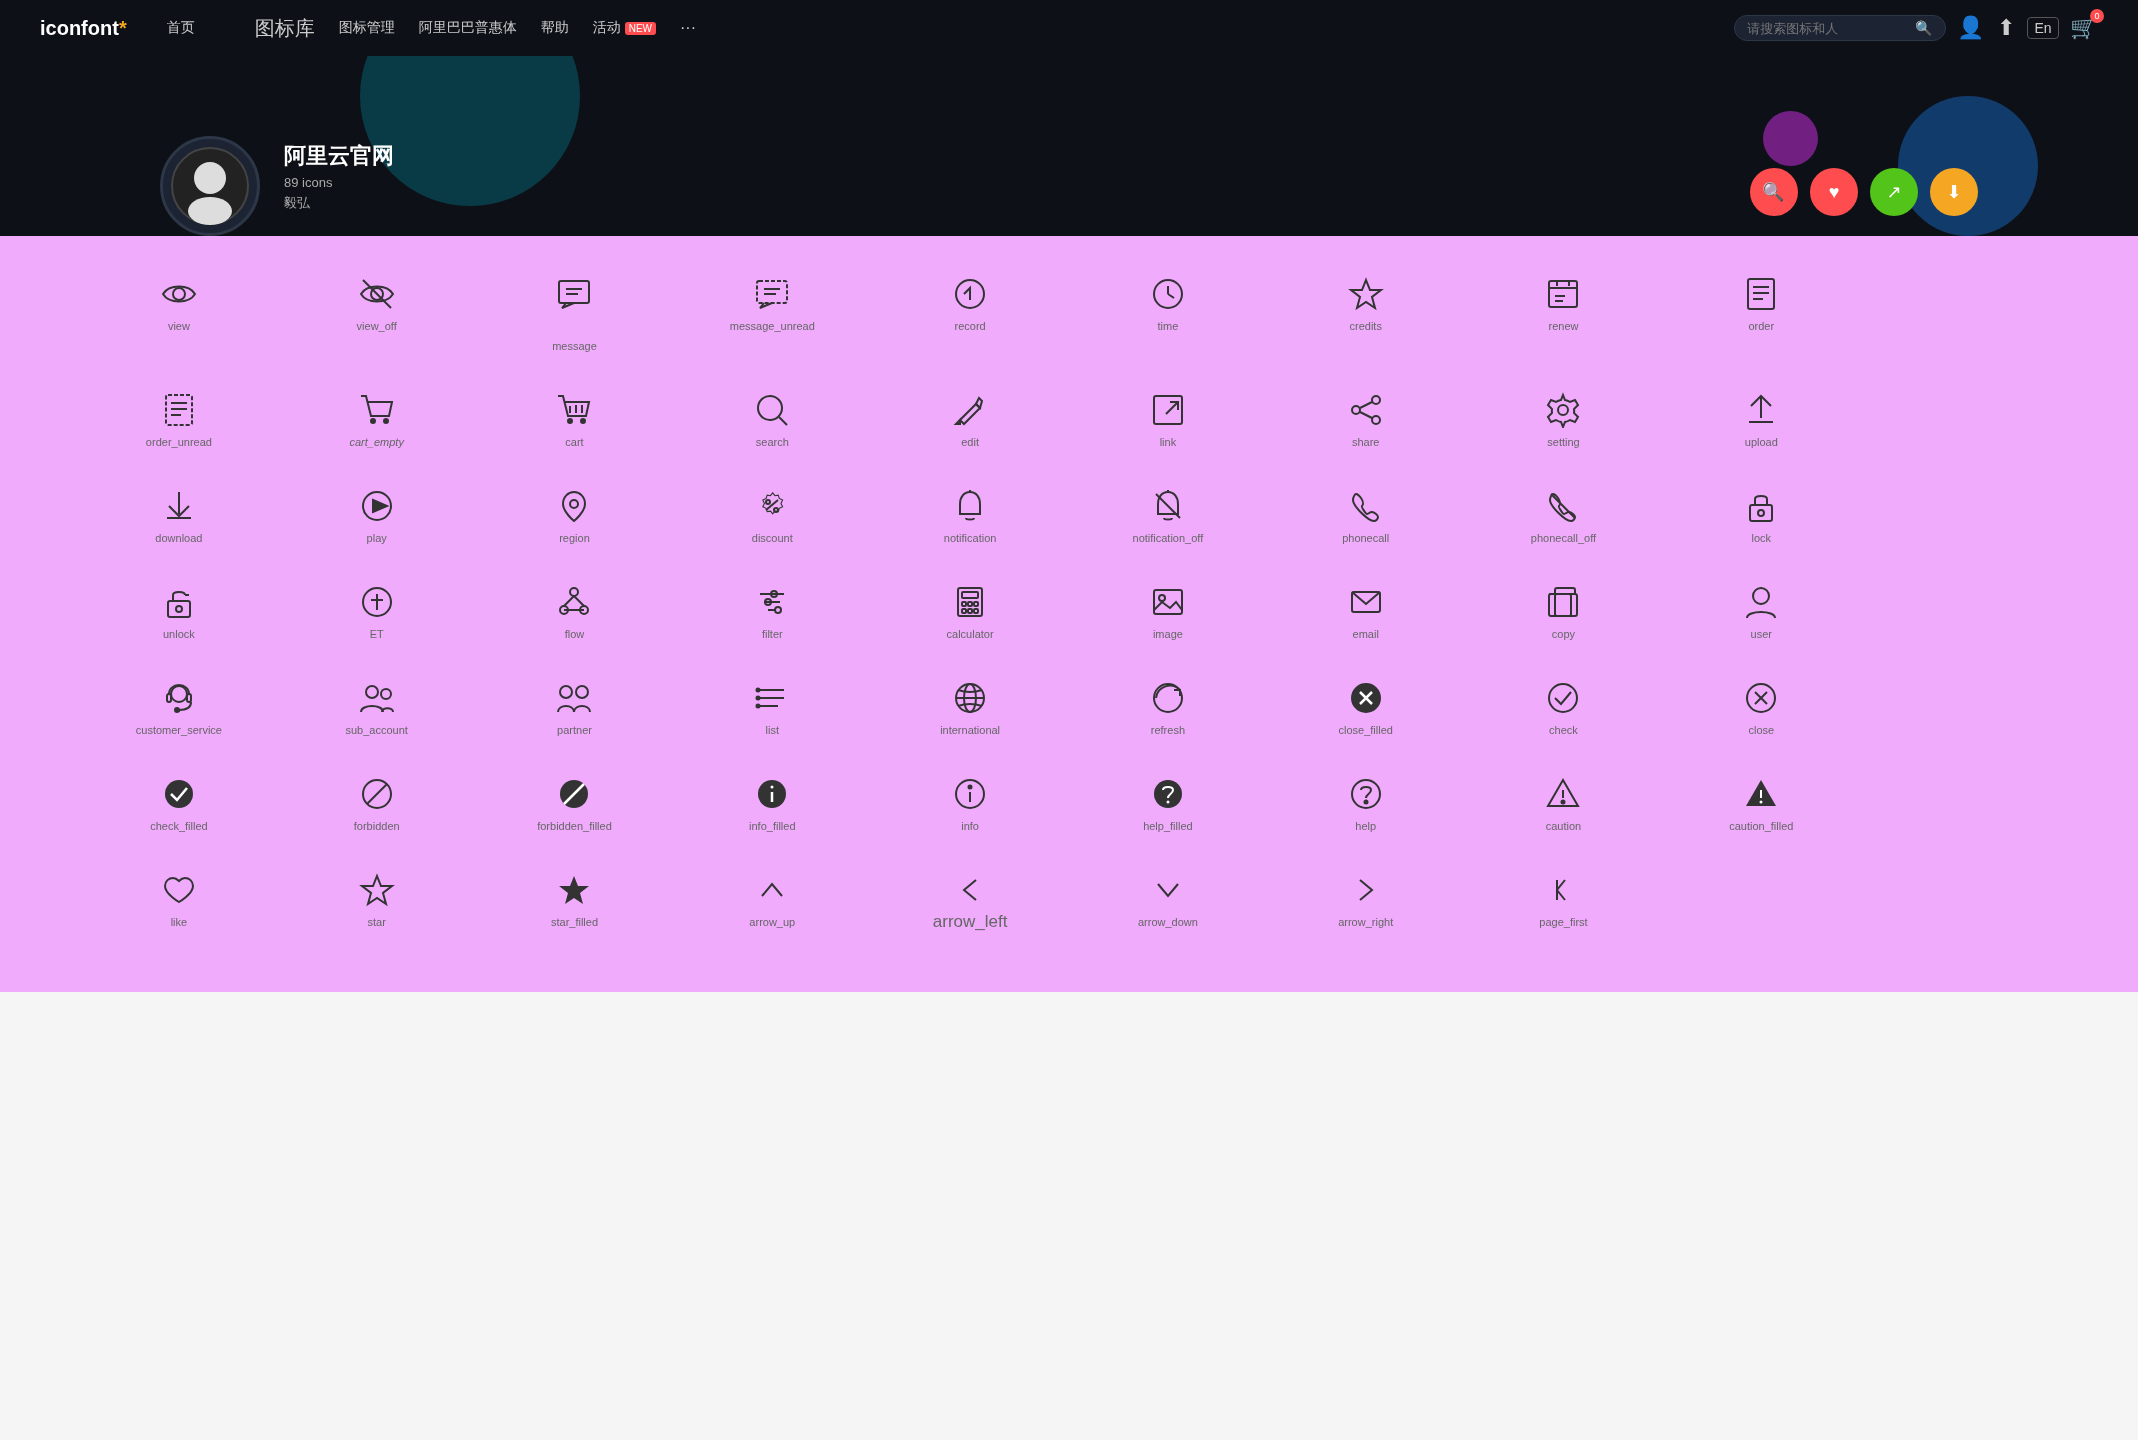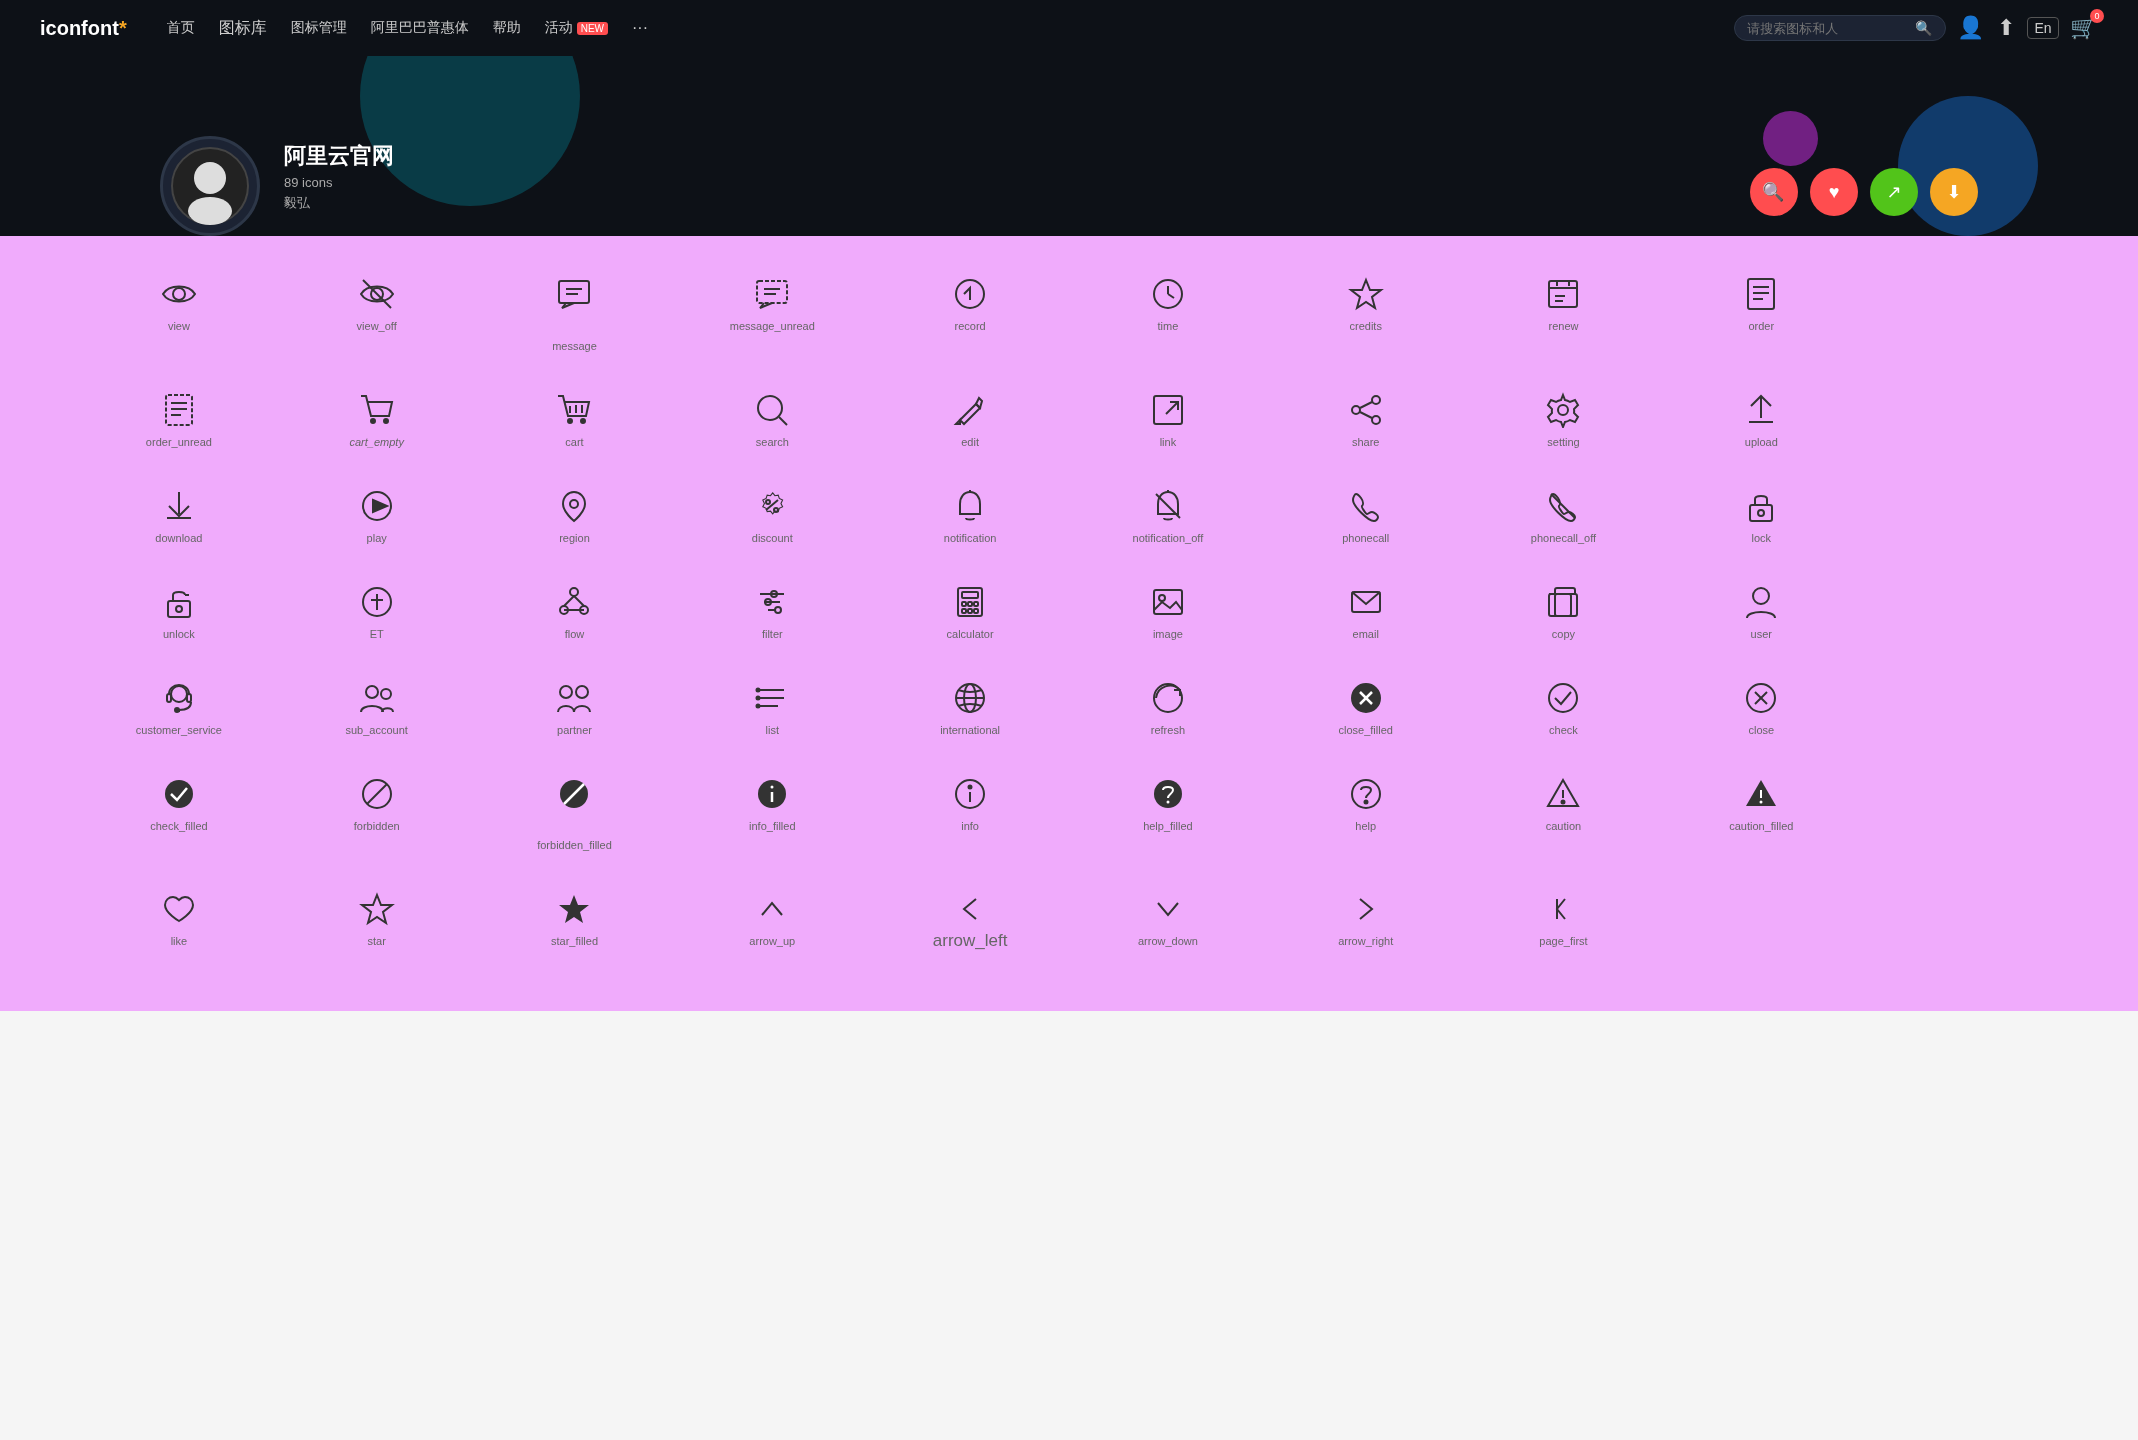--- a/index.html
+++ b/index.html
@@ -8,21 +8,21 @@
 </head>
 <body>
 
 <header>
   <div style="background:#0d1117; display:flex; align-items:center; padding:0 40px; height:56px;">
     <div style="color:#fff; font-size:20px; font-weight:bold; margin-right:40px; white-space:nowrap;">
       <span>iconfont</span><span style="color:#f5a623;">*</span>
     </div>
     <nav style="display:flex; align-items:center; gap:24px;">
       <a style="color:#ccc; font-size:14px; cursor:pointer; text-decoration:none;">首页</a>
-      <a style="color:#ccc; font-size:16px; cursor:pointer; text-decoration:none;">图标库</a>
+      <a style="color:#ccc; font-size:20px; cursor:pointer; text-decoration:none;margin-left:36px;">图标库</a>
       <a style="color:#ccc; font-size:14px; cursor:pointer; text-decoration:none;">图标管理</a>
       <a style="color:#ccc; font-size:14px; cursor:pointer; text-decoration:none;">阿里巴巴普惠体</a>
       <a style="color:#ccc; font-size:14px; cursor:pointer; text-decoration:none;">帮助</a>
       <a style="color:#ccc; font-size:14px; cursor:pointer; text-decoration:none; display:flex; align-items:center; gap:4px;">
         <span>活动</span>
         <span style="background:#ff4d4f; color:#fff; font-size:10px; padding:1px 4px; border-radius:3px;">NEW</span>
       </a>
       <span style="color:#ccc; font-size:16px; cursor:pointer;">···</span>
     </nav>
     <div style="display:flex; align-items:center; gap:12px; margin-left:auto;">
@@ -529,21 +529,21 @@
     </div>
 
     <div style="display:flex;flex-direction:column;align-items:center;padding:20px 10px;cursor:pointer;border-radius:8px;">
       <svg width="36" height="36" viewBox="0 0 36 36" fill="none" stroke="#333" stroke-width="2">
         <circle cx="18" cy="18" r="14"></circle>
         <line x1="8" y1="28" x2="28" y2="8"></line>
       </svg>
       <span style="font-size:11px;color:#666;margin-top:8px;">forbidden</span>
     </div>
 
-    <div style="display:flex;flex-direction:column;align-items:center;padding:20px 10px;cursor:pointer;border-radius:8px;gap:19px;">
+    <div style="display:flex;flex-direction:column;align-items:center;padding:20px 10px;cursor:pointer;border-radius:8px;">
       <svg width="36" height="36" viewBox="0 0 36 36" fill="none">
         <circle cx="18" cy="18" r="14" fill="#333"></circle>
         <line x1="8" y1="28" x2="28" y2="8" stroke="#fff" stroke-width="2.5"></line>
       </svg>
       <span style="font-size:11px;color:#666;margin-top:8px;">forbidden_filled</span>
     </div>
 
     <div style="display:flex;flex-direction:column;align-items:center;padding:20px 10px;cursor:pointer;border-radius:8px;">
       <svg width="36" height="36" viewBox="0 0 36 36" fill="none">
         <circle cx="18" cy="18" r="14" fill="#333"></circle>

